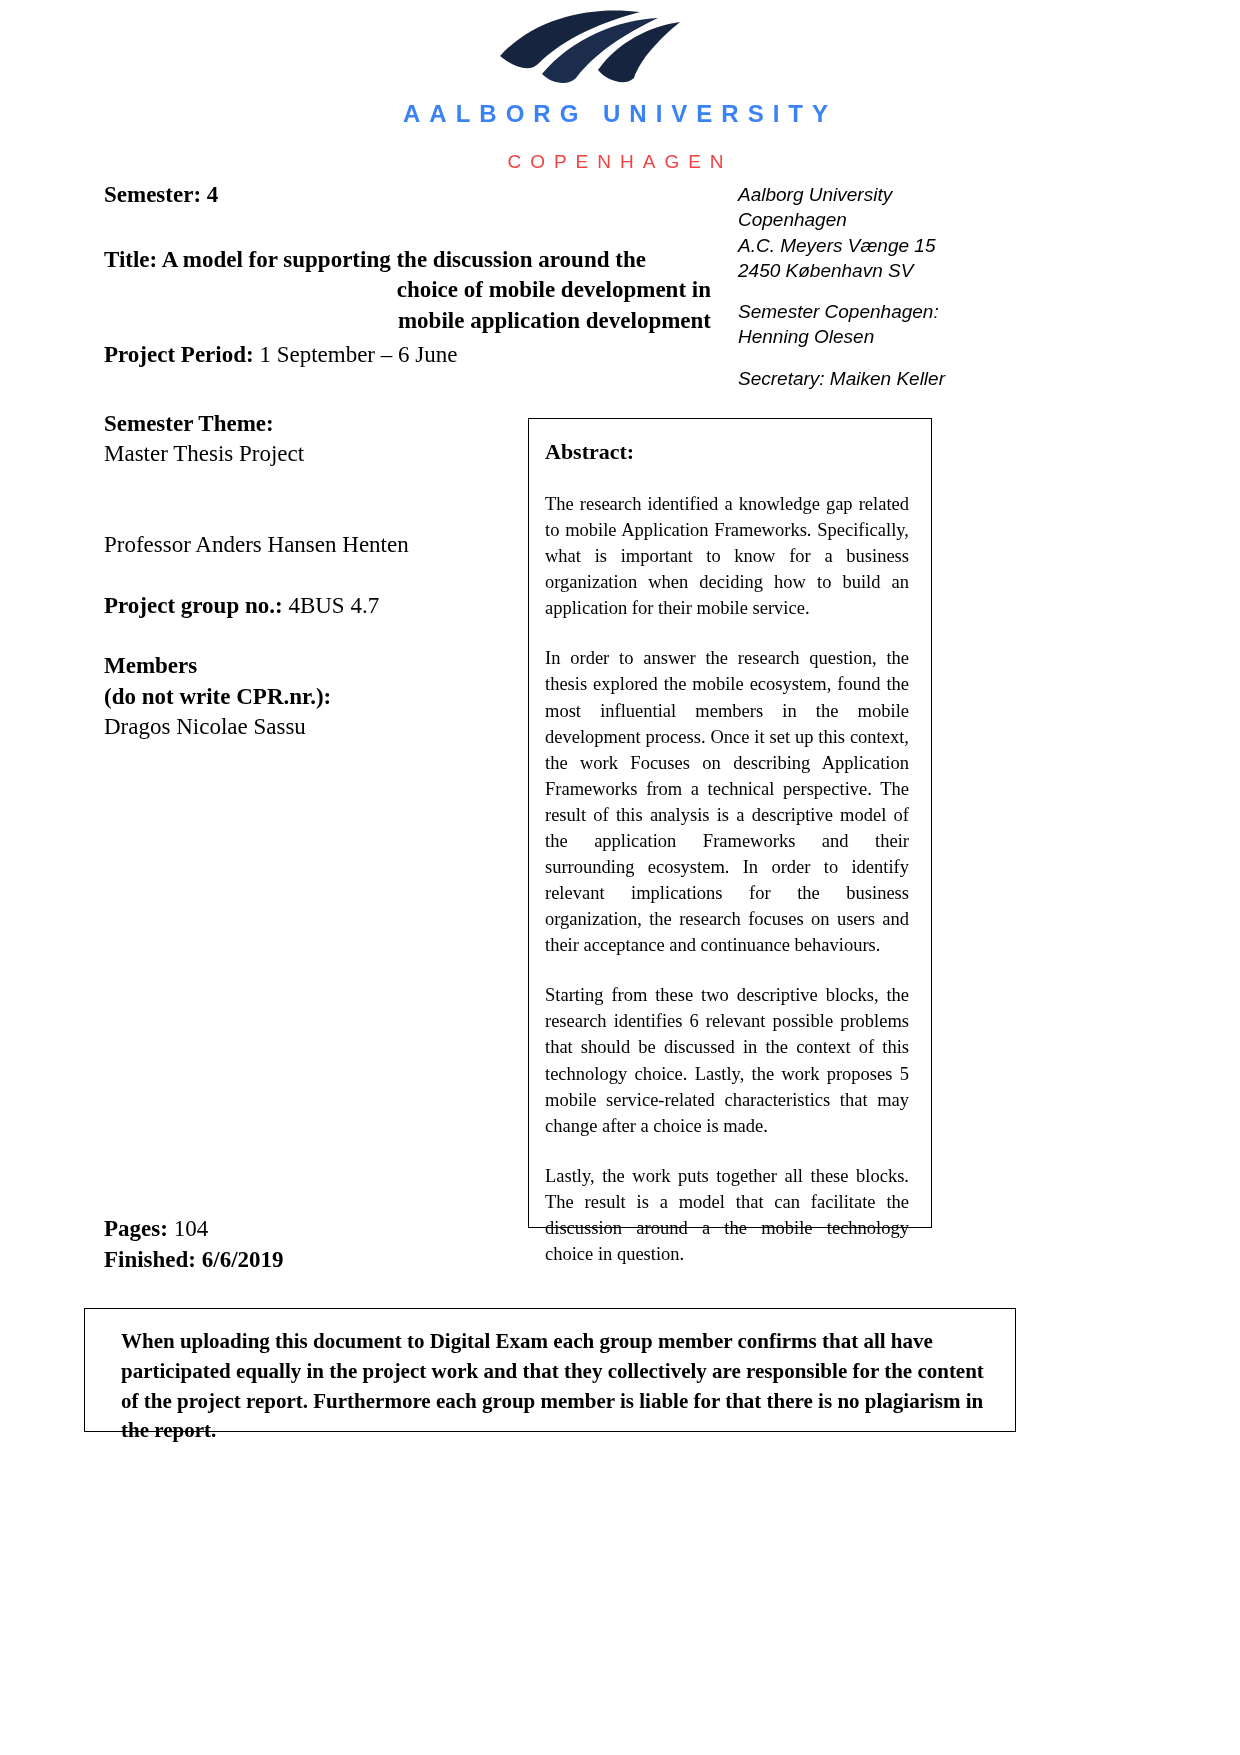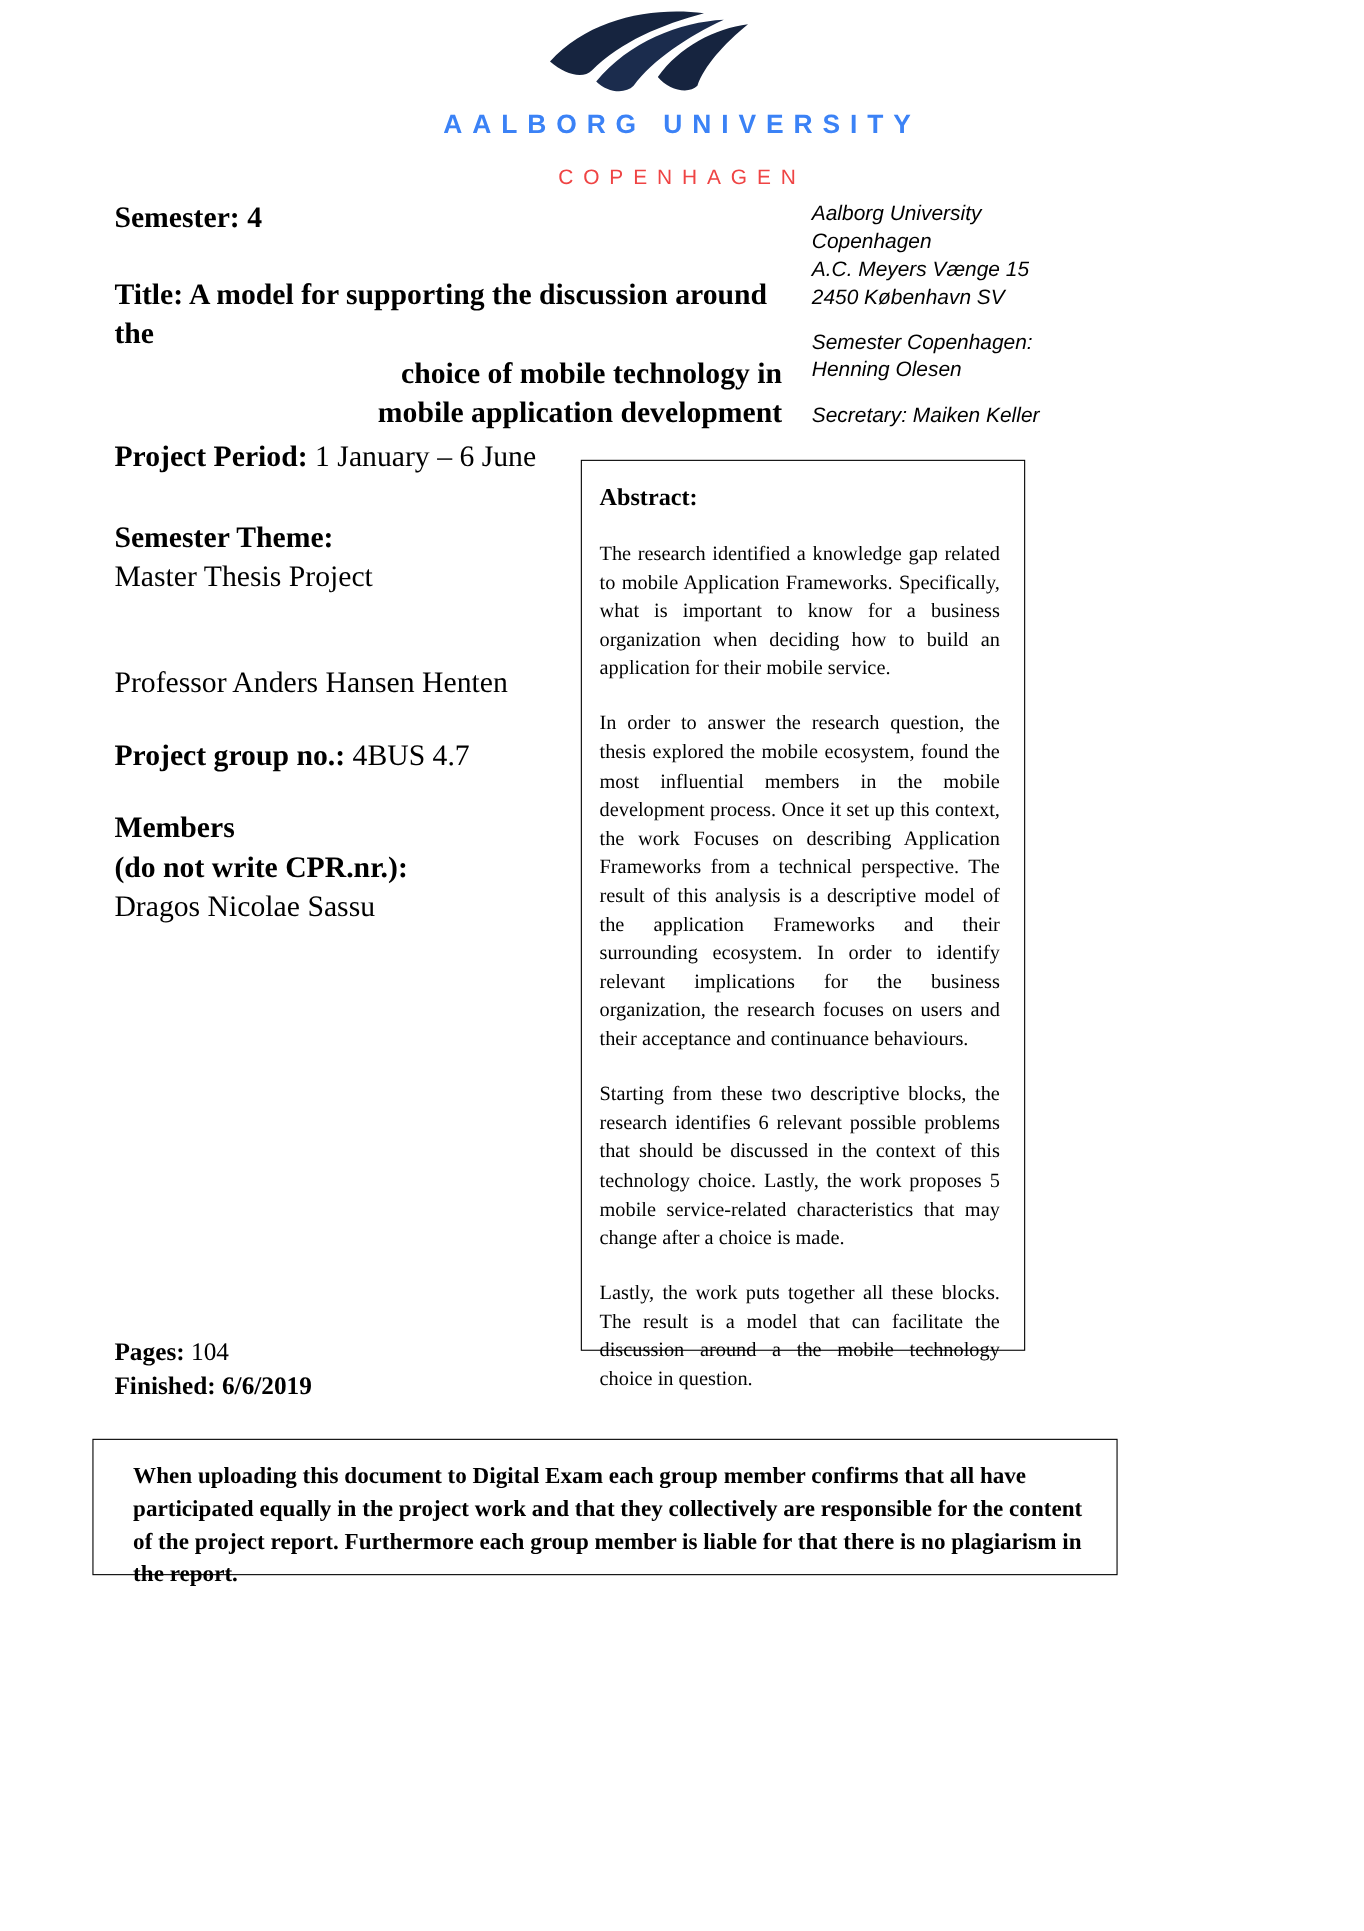--- a/index.html
+++ b/index.html
@@ -48,21 +48,21 @@
     color: #ef4444;
     line-height: 1;
   }
 
   
   .meta-col {
     position: absolute;
     left: 104px;
     top: 180px;
     width: 615px;
-    font-size: 27px;
+    font-size: 23px;
     line-height: 1.33;
   }
   .b { font-weight: bold; }
   .semester-row { margin: 0 0 0 0; font-weight: bold; }
 
   .title-row {
     margin-top: 34px;
     font-weight: bold;
   }
   .title-cont {
@@ -162,27 +162,27 @@
 
 <div class="meta-col">
 
   <div class="semester-row">Semester: 4</div>
 
   <div class="title-row">
     <div>
       <span>Title:</span>
       <span>A model for supporting the discussion around the</span>
     </div>
-    <div class="title-cont">choice of mobile technology in</div>
+    <div class="title-cont">choice of mobile development in</div>
     <div class="title-cont">mobile application development</div>
   </div>
 
   <div class="period-row">
     <span class="b">Project Period:</span>
-    <span class="period-val">1 January – 6 June</span>
+    <span class="period-val">1 September – 6 June</span>
   </div>
 
   <div class="gap-lg"></div>
 
   <div>
     <div class="b">Semester Theme:</div>
     <div class="normal">Master Thesis Project</div>
   </div>
 
   <div class="gap-lg"></div>

